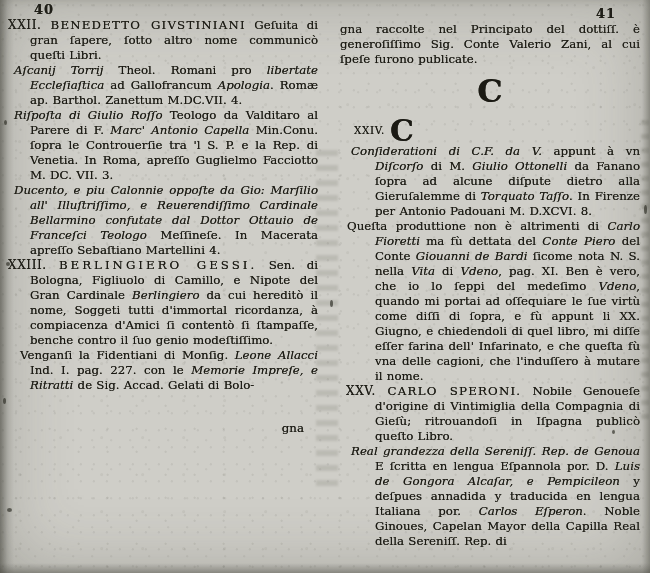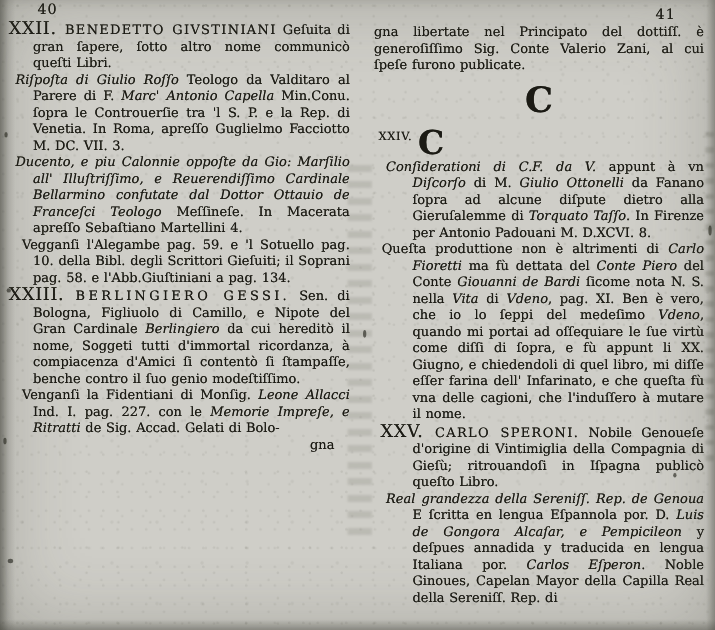--- a/index.html
+++ b/index.html
@@ -23,50 +23,50 @@
     content:"";position:absolute;inset:0;pointer-events:none;
     box-shadow: inset 0 0 70px rgba(70,70,60,.30), inset 0 0 10px rgba(70,70,60,.22);
   }
   .edge-left{position:absolute;left:0;top:0;bottom:0;width:14px;
     background:linear-gradient(90deg, rgba(45,45,38,.45), rgba(45,45,38,.12) 55%, transparent);}
   .edge-bottom{position:absolute;left:0;right:0;bottom:0;height:10px;
     background:linear-gradient(0deg, rgba(45,45,38,.30), transparent);}
   .edge-right{position:absolute;right:0;top:0;bottom:0;width:8px;
     background:linear-gradient(270deg, rgba(45,45,38,.28), transparent);}
 
-  .pageno{position:absolute;font-size:13px;letter-spacing:1px;font-weight:normal;
+  .pageno{position:absolute;font-size:13px;letter-spacing:1px;font-weight:bold;
     text-shadow:0 0 .6px rgba(25,25,15,.8);}
   .pageno.left{left:34px;top:2px;}
   .pageno.right{left:596px;top:6px;text-align:center;}
 
   .col{position:absolute;font-size:11.8px;line-height:15px;text-align:justify;
     text-shadow:0 0 .55px rgba(25,25,15,.75); word-spacing:.5px;}
   .colL{left:24px;top:18px;width:294px;}
   .colR{left:340px;top:22px;width:300px;}
 
   .para{margin:0;}
   .p-cont{padding-left:0;text-indent:0;}
   .colL .p-head{padding-left:6px;text-indent:-22px;}
   .colL .p-ital{padding-left:6px;text-indent:-16px;}
   .colL .p-note{padding-left:6px;text-indent:-10px;}
   .colR .p-cont{padding-left:0;}
   .colR .p-head{padding-left:35px;text-indent:-29px;}
   .colR .p-ital{padding-left:35px;text-indent:-24px;}
   .colR .p-note{padding-left:35px;text-indent:-28px;}
-  .p-catch{text-align:right;padding-right:14px;}
+  .p-catch{text-align:right;padding-right:14px;margin-top:28px;}
 
   .it{font-style:italic;}
   .sc{letter-spacing:1.2px;}
   .scw{letter-spacing:3px;}
-  .num{font-size:16px;letter-spacing:.6px;}
+  .num{font-size:12px;letter-spacing:.6px;}
 
   .secletter{text-align:center;font-size:32px;line-height:34px;font-weight:bold;
     margin:7px 0 9px 0;text-indent:0;}
 
-  .p-drop{display:flex;align-items:flex-start;margin-left:4px;text-indent:0;}
+  .p-drop{display:flex;align-items:center;margin-left:14px;text-indent:0;}
   .p-drop .dlabel{font-size:10.4px;letter-spacing:.6px;line-height:15px;margin-right:5px;white-space:nowrap;}
   .p-drop .dcap{font-size:30px;line-height:27px;font-weight:bold;margin-right:3px;}
   .p-drop .dtext{flex:1;text-align:justify;}
 
   .ghost{position:absolute;pointer-events:none;filter:blur(1.1px);}
   .ghost-gutter{left:316px;top:150px;width:22px;height:340px;
     background:repeating-linear-gradient(180deg, rgba(75,75,62,.14) 0 6px, transparent 6px 15px);}
   .ghost-rightedge{left:641px;top:120px;width:8px;height:300px;
     background:repeating-linear-gradient(180deg, rgba(75,75,62,.18) 0 5px, transparent 5px 14px);}
   .speck{position:absolute;background:rgba(40,40,32,.65);border-radius:50%;}
@@ -87,29 +87,29 @@
   <div class="speck" style="left:7px;top:508px;width:5px;height:4px;"></div>
   <div class="speck" style="left:330px;top:300px;width:3px;height:7px;"></div>
   <div class="speck" style="left:644px;top:205px;width:3px;height:9px;"></div>
   <div class="speck" style="left:612px;top:430px;width:3px;height:4px;"></div>
 
   <div class="pageno left">40</div>
   <div class="pageno right">41</div>
 
   <div class="col colL" id="colL">
       <div class="para p-head"><span class="num">XXII. </span><span class="sc">BENEDETTO GIVSTINIANI</span><span> Geſuita di gran ſapere, ſotto altro nome communicò queſti Libri.</span></div>
+      <div class="para p-ital"><span class="it">Aſcanij Torrij</span><span> Theol. Romani pro </span><span class="it">libertate Eccleſiaſtica</span><span> ad Gallofrancum </span><span class="it">Apologia</span><span>. Romæ ap. Barthol. Zanettum M.DC.VII. 4.</span></div>
       <div class="para p-ital"><span class="it">Riſpoſta di Giulio Roſſo</span><span> Teologo da Valditaro al Parere di F. </span><span class="it">Marc' Antonio Capella</span><span> Min.Conu. ſopra le Controuerſie tra 'l S. P. e la Rep. di Venetia. In Roma, apreſſo Guglielmo Facciotto M. DC. VII. 3.</span></div>
       <div class="para p-ital"><span class="it">Ducento, e piu Calonnie oppoſte da Gio: Marſilio all' Illuſtriſſimo, e Reuerendiſſimo Cardinale Bellarmino confutate dal Dottor Ottauio de Franceſci Teologo</span><span> Meſſineſe. In Macerata apreſſo Sebaſtiano Martellini 4.</span></div>
-      <div class="para p-note"><span>Vegganſi l'Alegambe pag. 59. e 'l Sotuello pag. 10. della Bibl. degli Scrittori Gieſuiti; il Soprani pag. 58. e l'Abb.Giuſtiniani a pag. 134.</span></div>
       <div class="para p-head"><span class="num">XXIII. </span><span class="scw">BERLINGIERO GESSI.</span><span> Sen. di Bologna, Figliuolo di Camillo, e Nipote del Gran Cardinale </span><span class="it">Berlingiero</span><span> da cui hereditò il nome, Soggeti tutti d'immortal ricordanza, à compiacenza d'Amici ſi contentò ſi ſtampaſſe, benche contro il ſuo genio modeſtiſſimo.</span></div>
       <div class="para p-note"><span>Venganſi la Fidentiani di Monſig. </span><span class="it">Leone Allacci</span><span> Ind. I. pag. 227. con le </span><span class="it">Memorie Impreſe, e Ritratti</span><span> de Sig. Accad. Gelati di Bolo-</span></div>
       <div class="para p-catch"><span>gna</span></div>
     </div>
   <div class="col colR" id="colR">
-      <div class="para p-cont"><span>gna libertate nel Principato del dottiſſ. è generoſiſſimo Sig. Conte Valerio Zani, al cui ſpeſe furono publicate.</span></div>
+      <div class="para p-cont"><span>gna raccolte nel Principato del dottiſſ. è generoſiſſimo Sig. Conte Valerio Zani, al cui ſpeſe furono publicate.</span></div>
       <div class="para secletter"><span>C</span></div>
       <div class="para p-drop">
         <span class="dlabel">XXIV.</span>
         <span class="dcap">C</span>
       </div>
       <div class="para p-ital"><span class="it">Conſiderationi di C.F. da V.</span><span> appunt à vn </span><span class="it">Diſcorſo</span><span> di M. </span><span class="it">Giulio Ottonelli</span><span> da Fanano ſopra ad alcune diſpute dietro alla Gieruſalemme di </span><span class="it">Torquato Taſſo</span><span>. In Firenze per Antonio Padouani M. D.XCVI. 8.</span></div>
       <div class="para p-note"><span>Queſta produttione non è altrimenti di </span><span class="it">Carlo Fioretti</span><span> ma fù dettata del </span><span class="it">Conte Piero</span><span> del Conte </span><span class="it">Giouanni de Bardi</span><span> ſicome nota N. S. nella </span><span class="it">Vita</span><span> di </span><span class="it">Vdeno</span><span>, pag. XI. Ben è vero, che io lo ſeppi del medeſimo </span><span class="it">Vdeno</span><span>, quando mi portai ad oſſequiare le ſue virtù come diſſi di ſopra, e fù appunt li XX. Giugno, e chiedendoli di quel libro, mi diſſe eſſer farina dell' Infarinato, e che queſta fù vna delle cagioni, che l'induſſero à mutare il nome.</span></div>
       <div class="para p-head"><span class="num">XXV. </span><span class="sc">CARLO SPERONI.</span><span> Nobile Genoueſe d'origine di Vintimiglia della Compagnia di Gieſù; ritrouandoſi in Iſpagna publicò queſto Libro.</span></div>
       <div class="para p-ital"><span class="it">Real grandezza della Sereniſſ. Rep. de Genoua</span><span> E ſcritta en lengua Eſpannola por. D. </span><span class="it">Luis de Gongora Alcaſar, e Pempicileon</span><span> y deſpues annadida y traducida en lengua Italiana por. </span><span class="it">Carlos Eſperon</span><span>. Noble Ginoues, Capelan Mayor della Capilla Real della Sereniſſ. Rep. di</span></div>
     </div>

